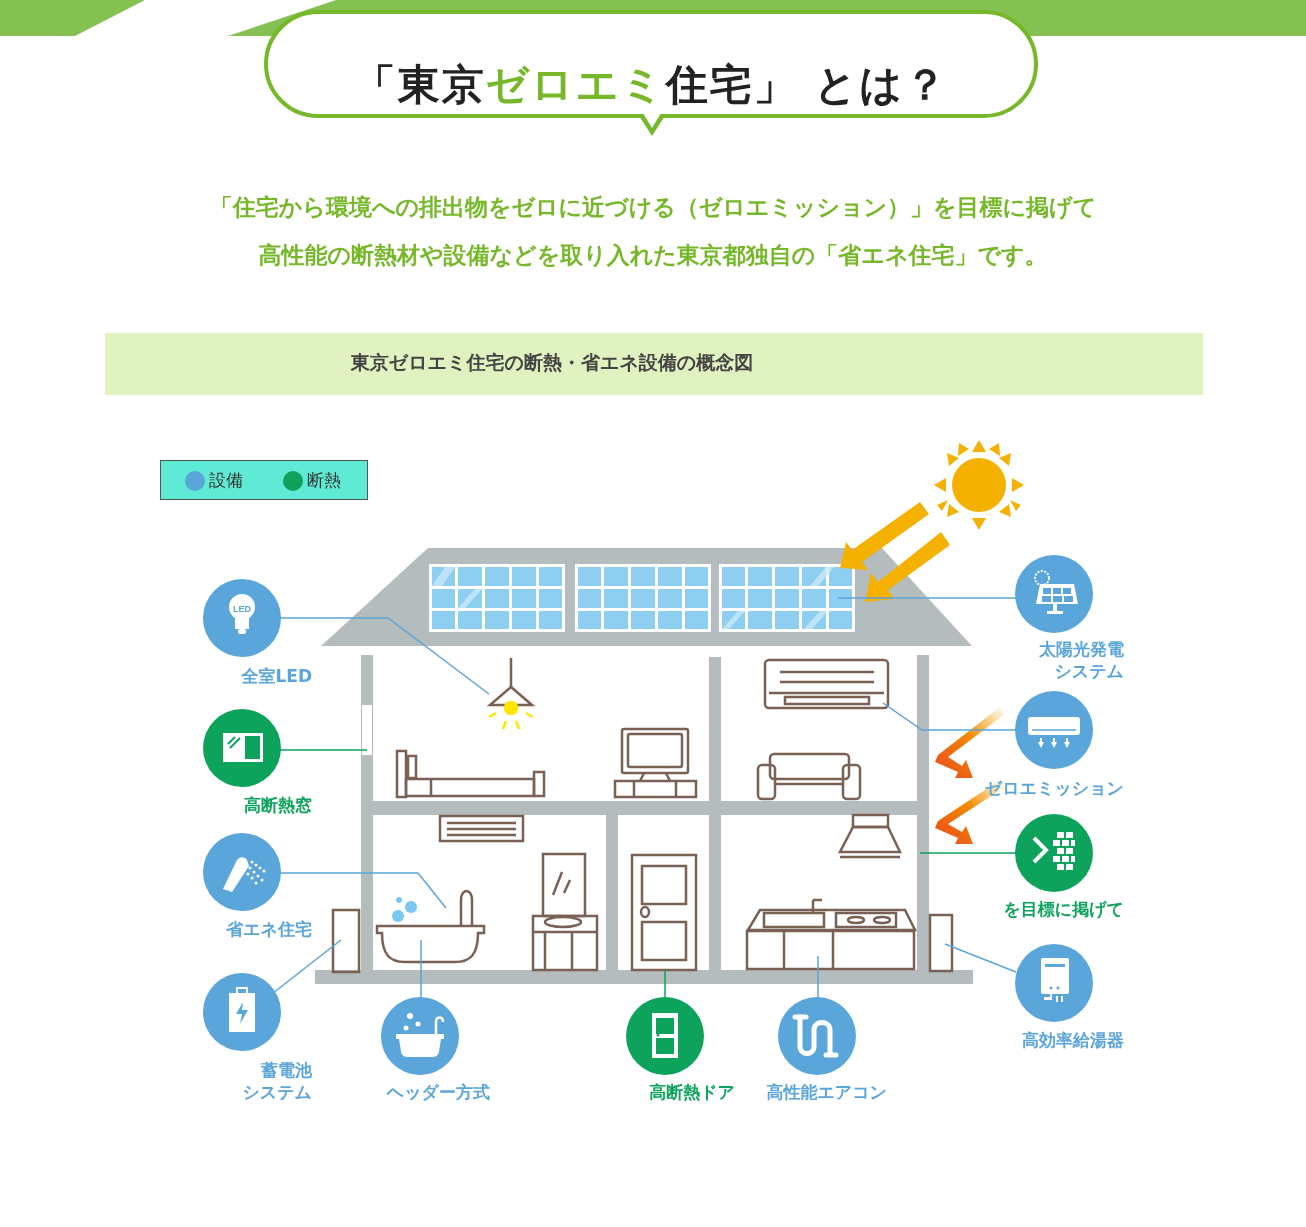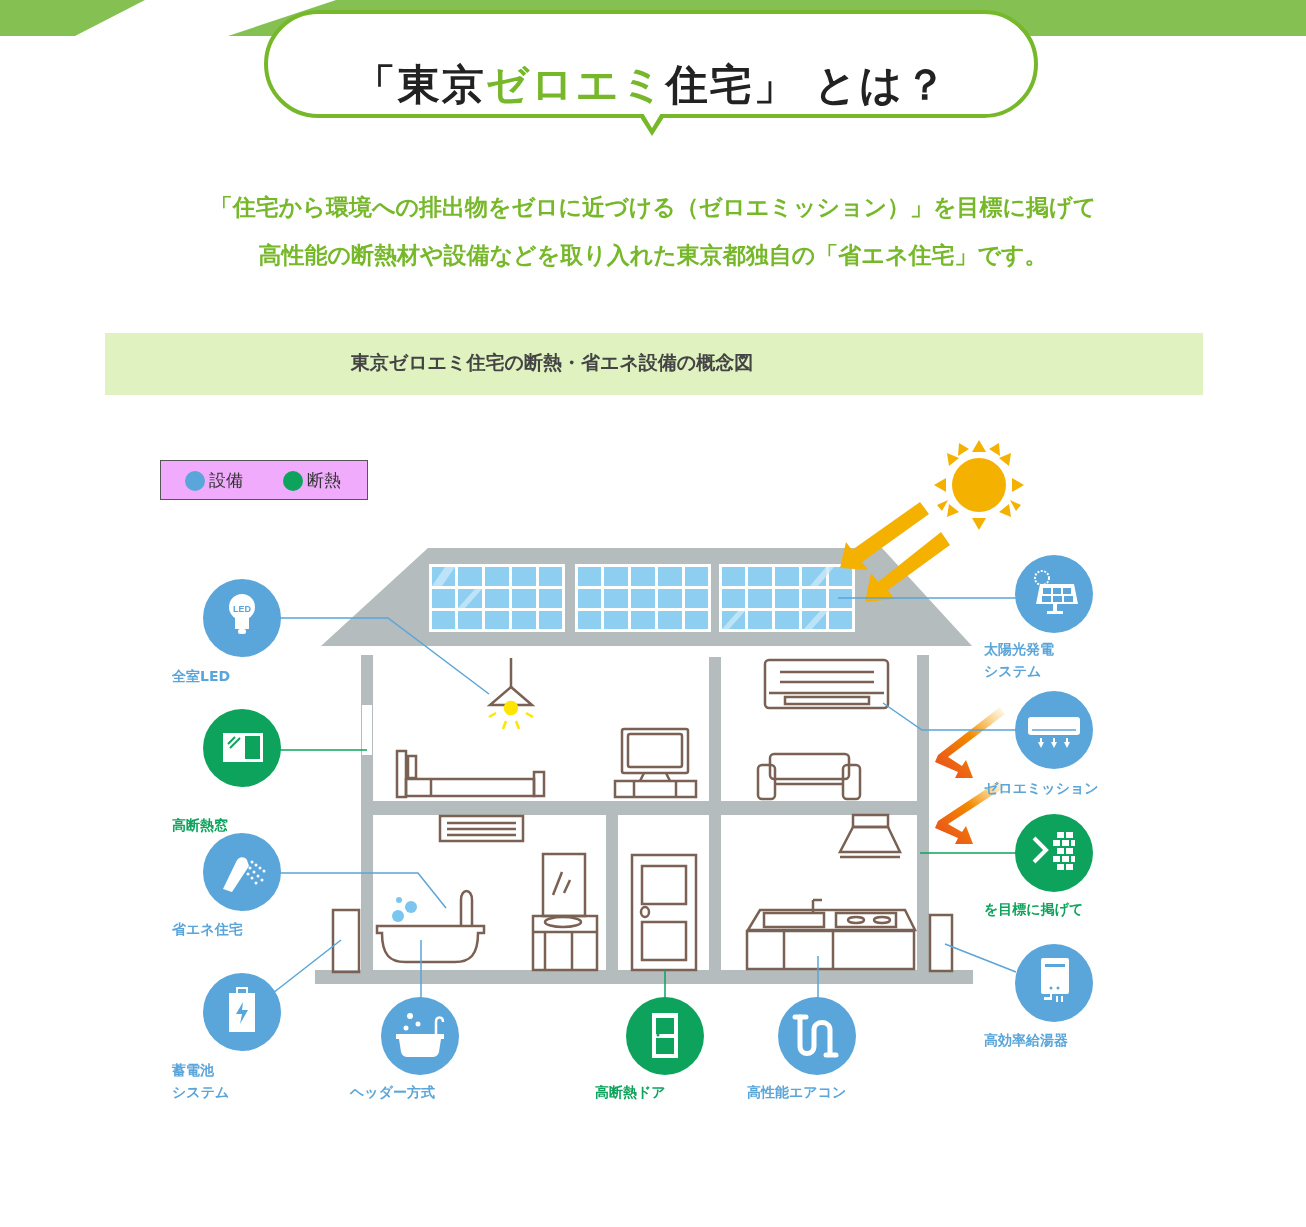--- a/index.html
+++ b/index.html
@@ -9,25 +9,25 @@
   .bubble{position:absolute;left:264px;top:10px;width:774px;height:108px;border:4px solid #76b82a;border-radius:60px;background:#fff;box-sizing:border-box;}
   .bubble-tail{position:absolute;left:638px;top:114px;width:0;height:0;border-left:14px solid transparent;border-right:14px solid transparent;border-top:22px solid #76b82a;}
   .bubble-tail-in{position:absolute;left:643px;top:113px;width:0;height:0;border-left:9px solid transparent;border-right:9px solid transparent;border-top:15px solid #fff;}
   .title{position:absolute;left:264px;top:55px;width:774px;text-align:center;font-size:42px;font-weight:bold;color:#222;letter-spacing:2px;line-height:60px;}
   .title .accent{color:#76b82a;}
   .lead{position:absolute;left:100px;width:1106px;text-align:center;font-size:23px;font-weight:bold;color:#76b82a;}
   .lead1{top:192px;}
   .lead2{top:240px;font-family:Liberation Serif, serif;}
   .section-bar{position:absolute;left:105px;top:333px;width:1098px;height:62px;background:#dff2c0;}
   .section-title{position:absolute;left:105px;top:350px;width:894px;text-align:center;font-size:19px;font-weight:bold;color:#444;}
-  .legend{position:absolute;left:160px;top:460px;width:208px;height:40px;border:1px solid #555;box-sizing:border-box;background:#f0abfc;}
+  .legend{position:absolute;left:160px;top:460px;width:208px;height:40px;border:1px solid #555;box-sizing:border-box;background:#5eead4;}
   .legend-dot{position:absolute;top:10px;width:20px;height:20px;border-radius:50%;}
   .legend-text{position:absolute;top:8px;font-size:17px;color:#333;}
   .diagram{position:absolute;left:0;top:0;}
-  .lbl{position:absolute;font-size:14px;font-weight:bold;text-align:left;line-height:22px;width:140px;}
+  .lbl{position:absolute;font-size:17px;font-weight:bold;text-align:right;line-height:22px;width:140px;}
   .lbl.blue{color:#5aa5d9;}
   .lbl.green{color:#0ea35c;}
 </style>
 </head>
 <body>
 
 <div class="band-left"></div>
 <div class="band-right"></div>
 <div class="bubble"></div>
 <div class="bubble-tail"></div>
@@ -357,21 +357,21 @@
         <circle cx="1058" cy="988" r="1.5" fill="#5aa5d9"></circle>
       <rect x="1044" y="997" width="8" height="3"></rect>
         <rect x="1050" y="994" width="2" height="6"></rect>
       <rect x="1056" y="996" width="2" height="6"></rect>
         <rect x="1061" y="996" width="2" height="6"></rect>
     </g>
   </g>
 </svg>
 
 <div class="lbl blue" style="left:172px;top:665px">全室LED</div>
-<div class="lbl green" style="left:172px;top:814px">高断熱窓</div>
+<div class="lbl green" style="left:172px;top:794px">高断熱窓</div>
 <div class="lbl blue" style="left:172px;top:918px">省エネ住宅</div>
 <div class="lbl blue" style="left:172px;top:1059px">蓄電池</div>
 <div class="lbl blue" style="left:172px;top:1081px">システム</div>
 <div class="lbl blue" style="left:350px;top:1081px">ヘッダー方式</div>
 <div class="lbl green" style="left:595px;top:1081px">高断熱ドア</div>
 <div class="lbl blue" style="left:747px;top:1081px">高性能エアコン</div>
 <div class="lbl blue" style="left:984px;top:638px">太陽光発電</div>
 <div class="lbl blue" style="left:984px;top:660px">システム</div>
 <div class="lbl blue" style="left:984px;top:777px">ゼロエミッション</div>
 <div class="lbl green" style="left:984px;top:898px">を目標に掲げて</div>

